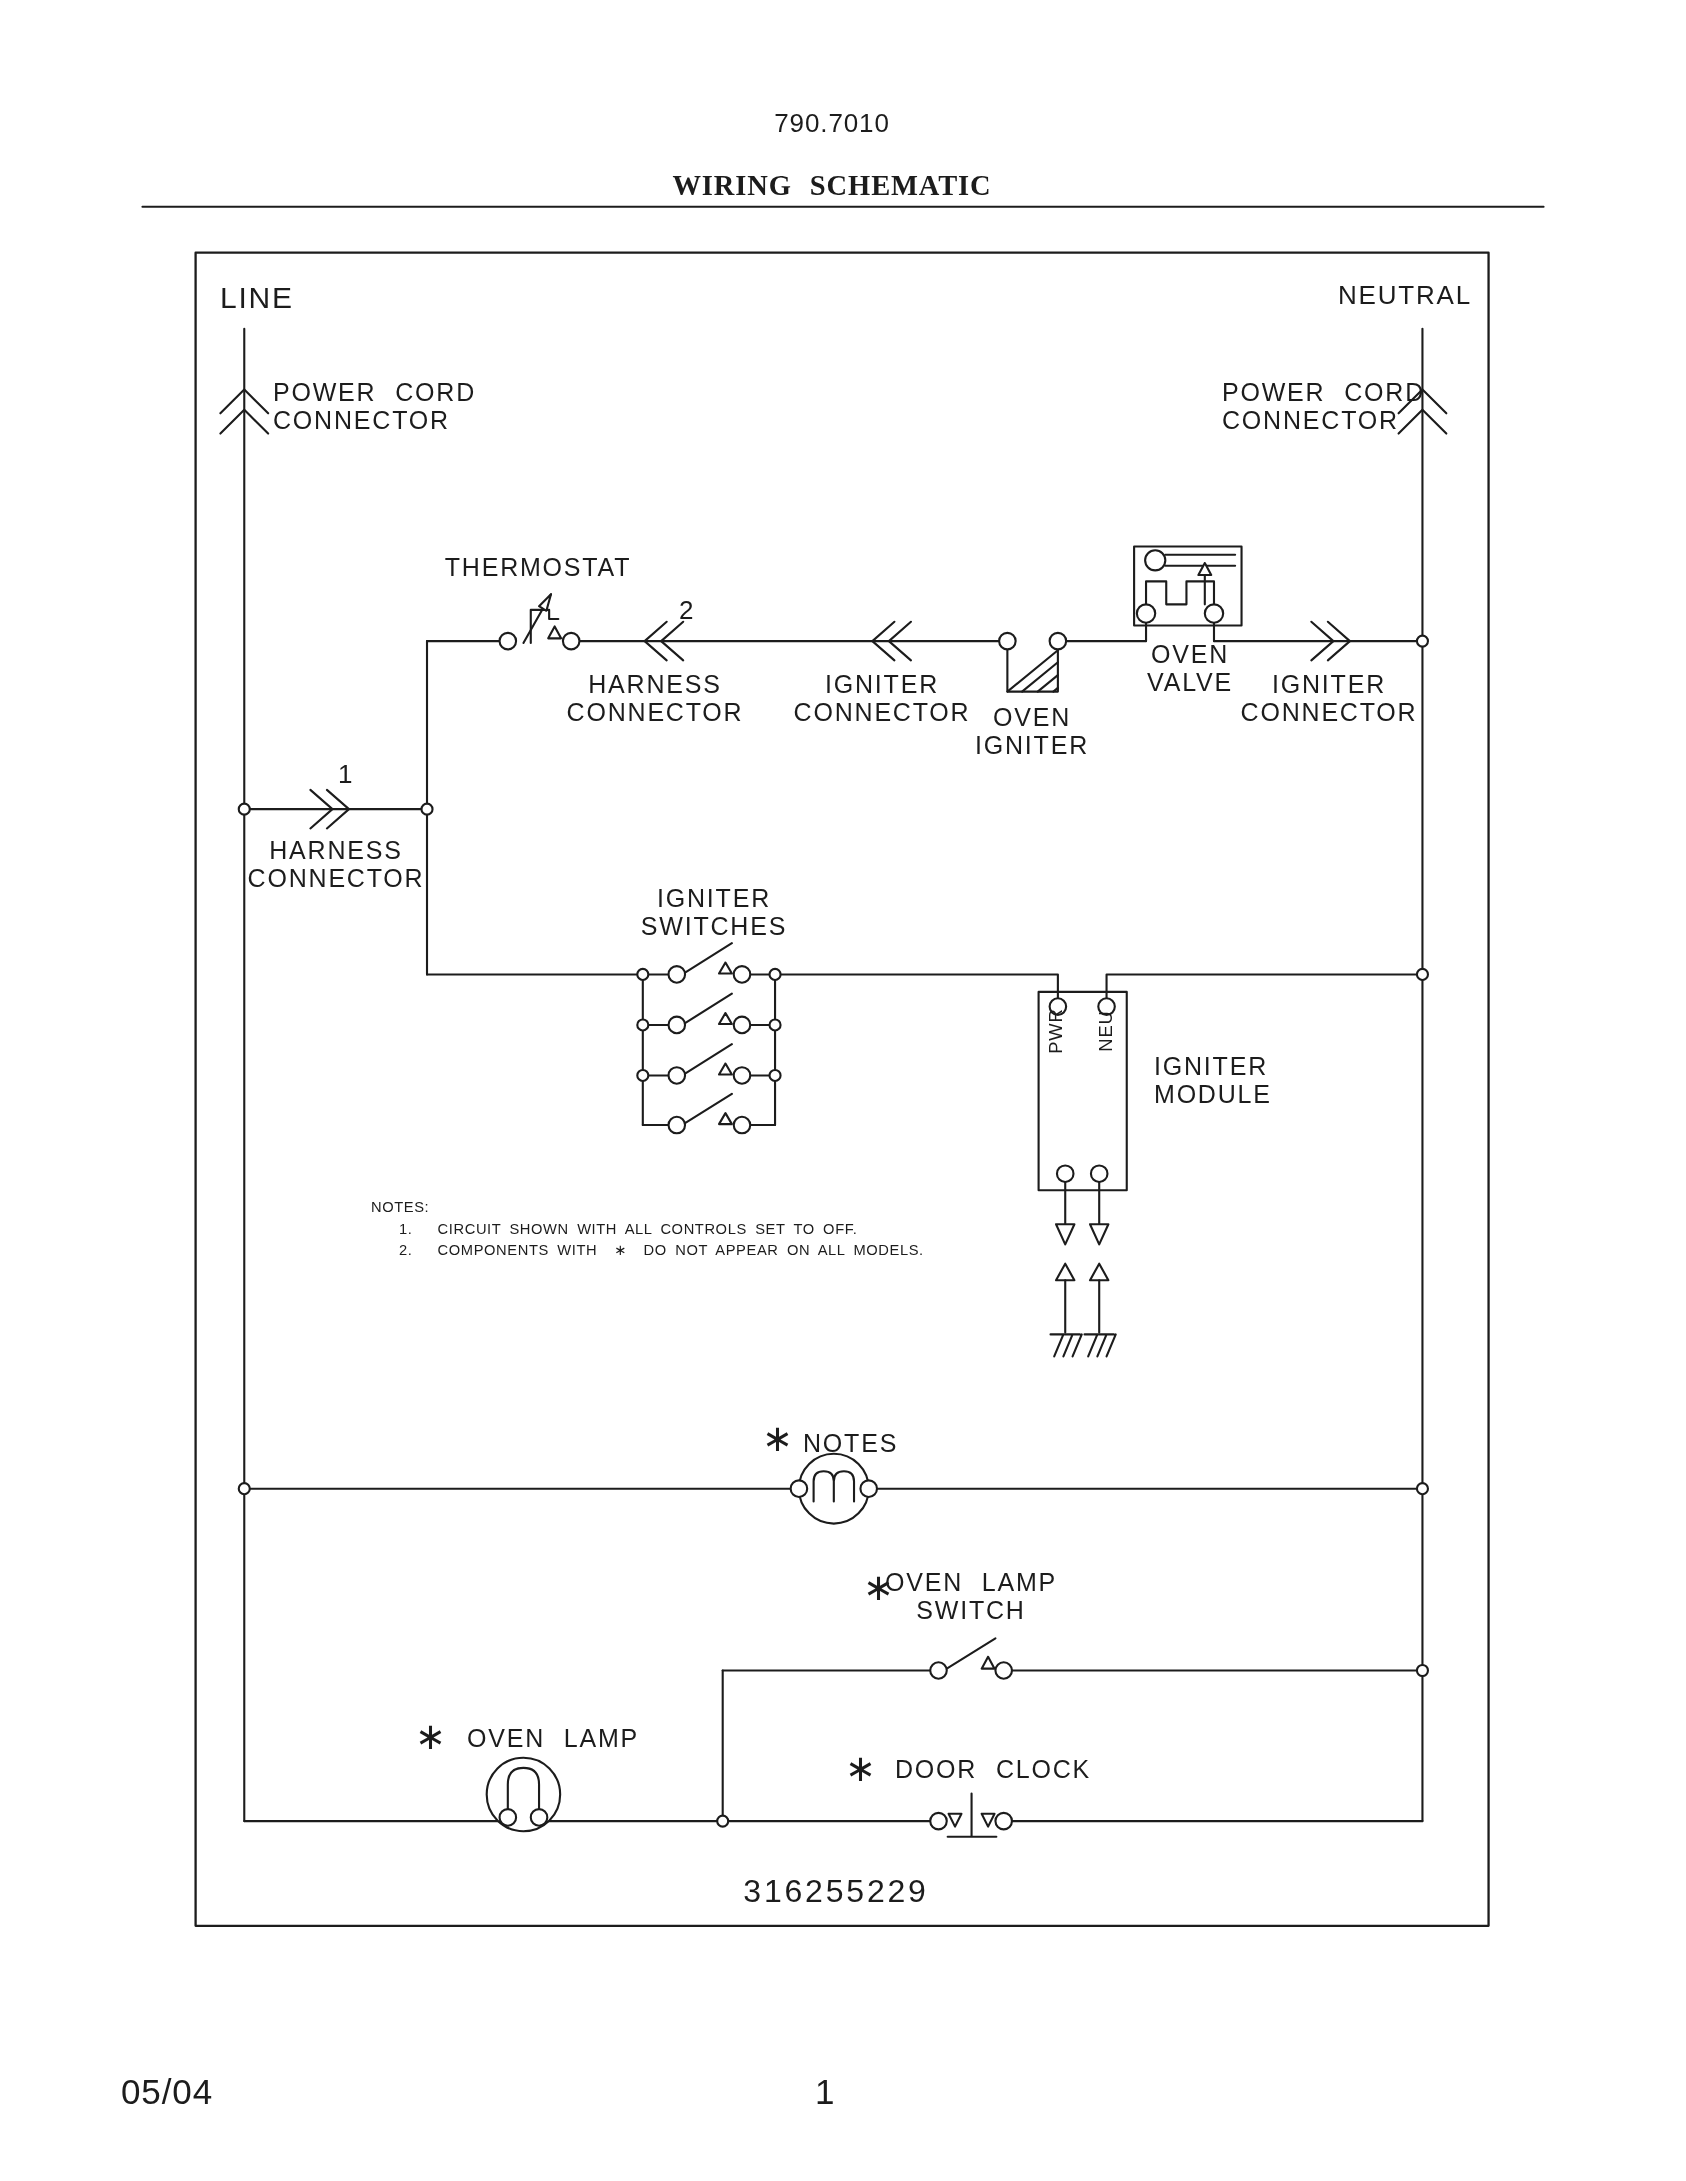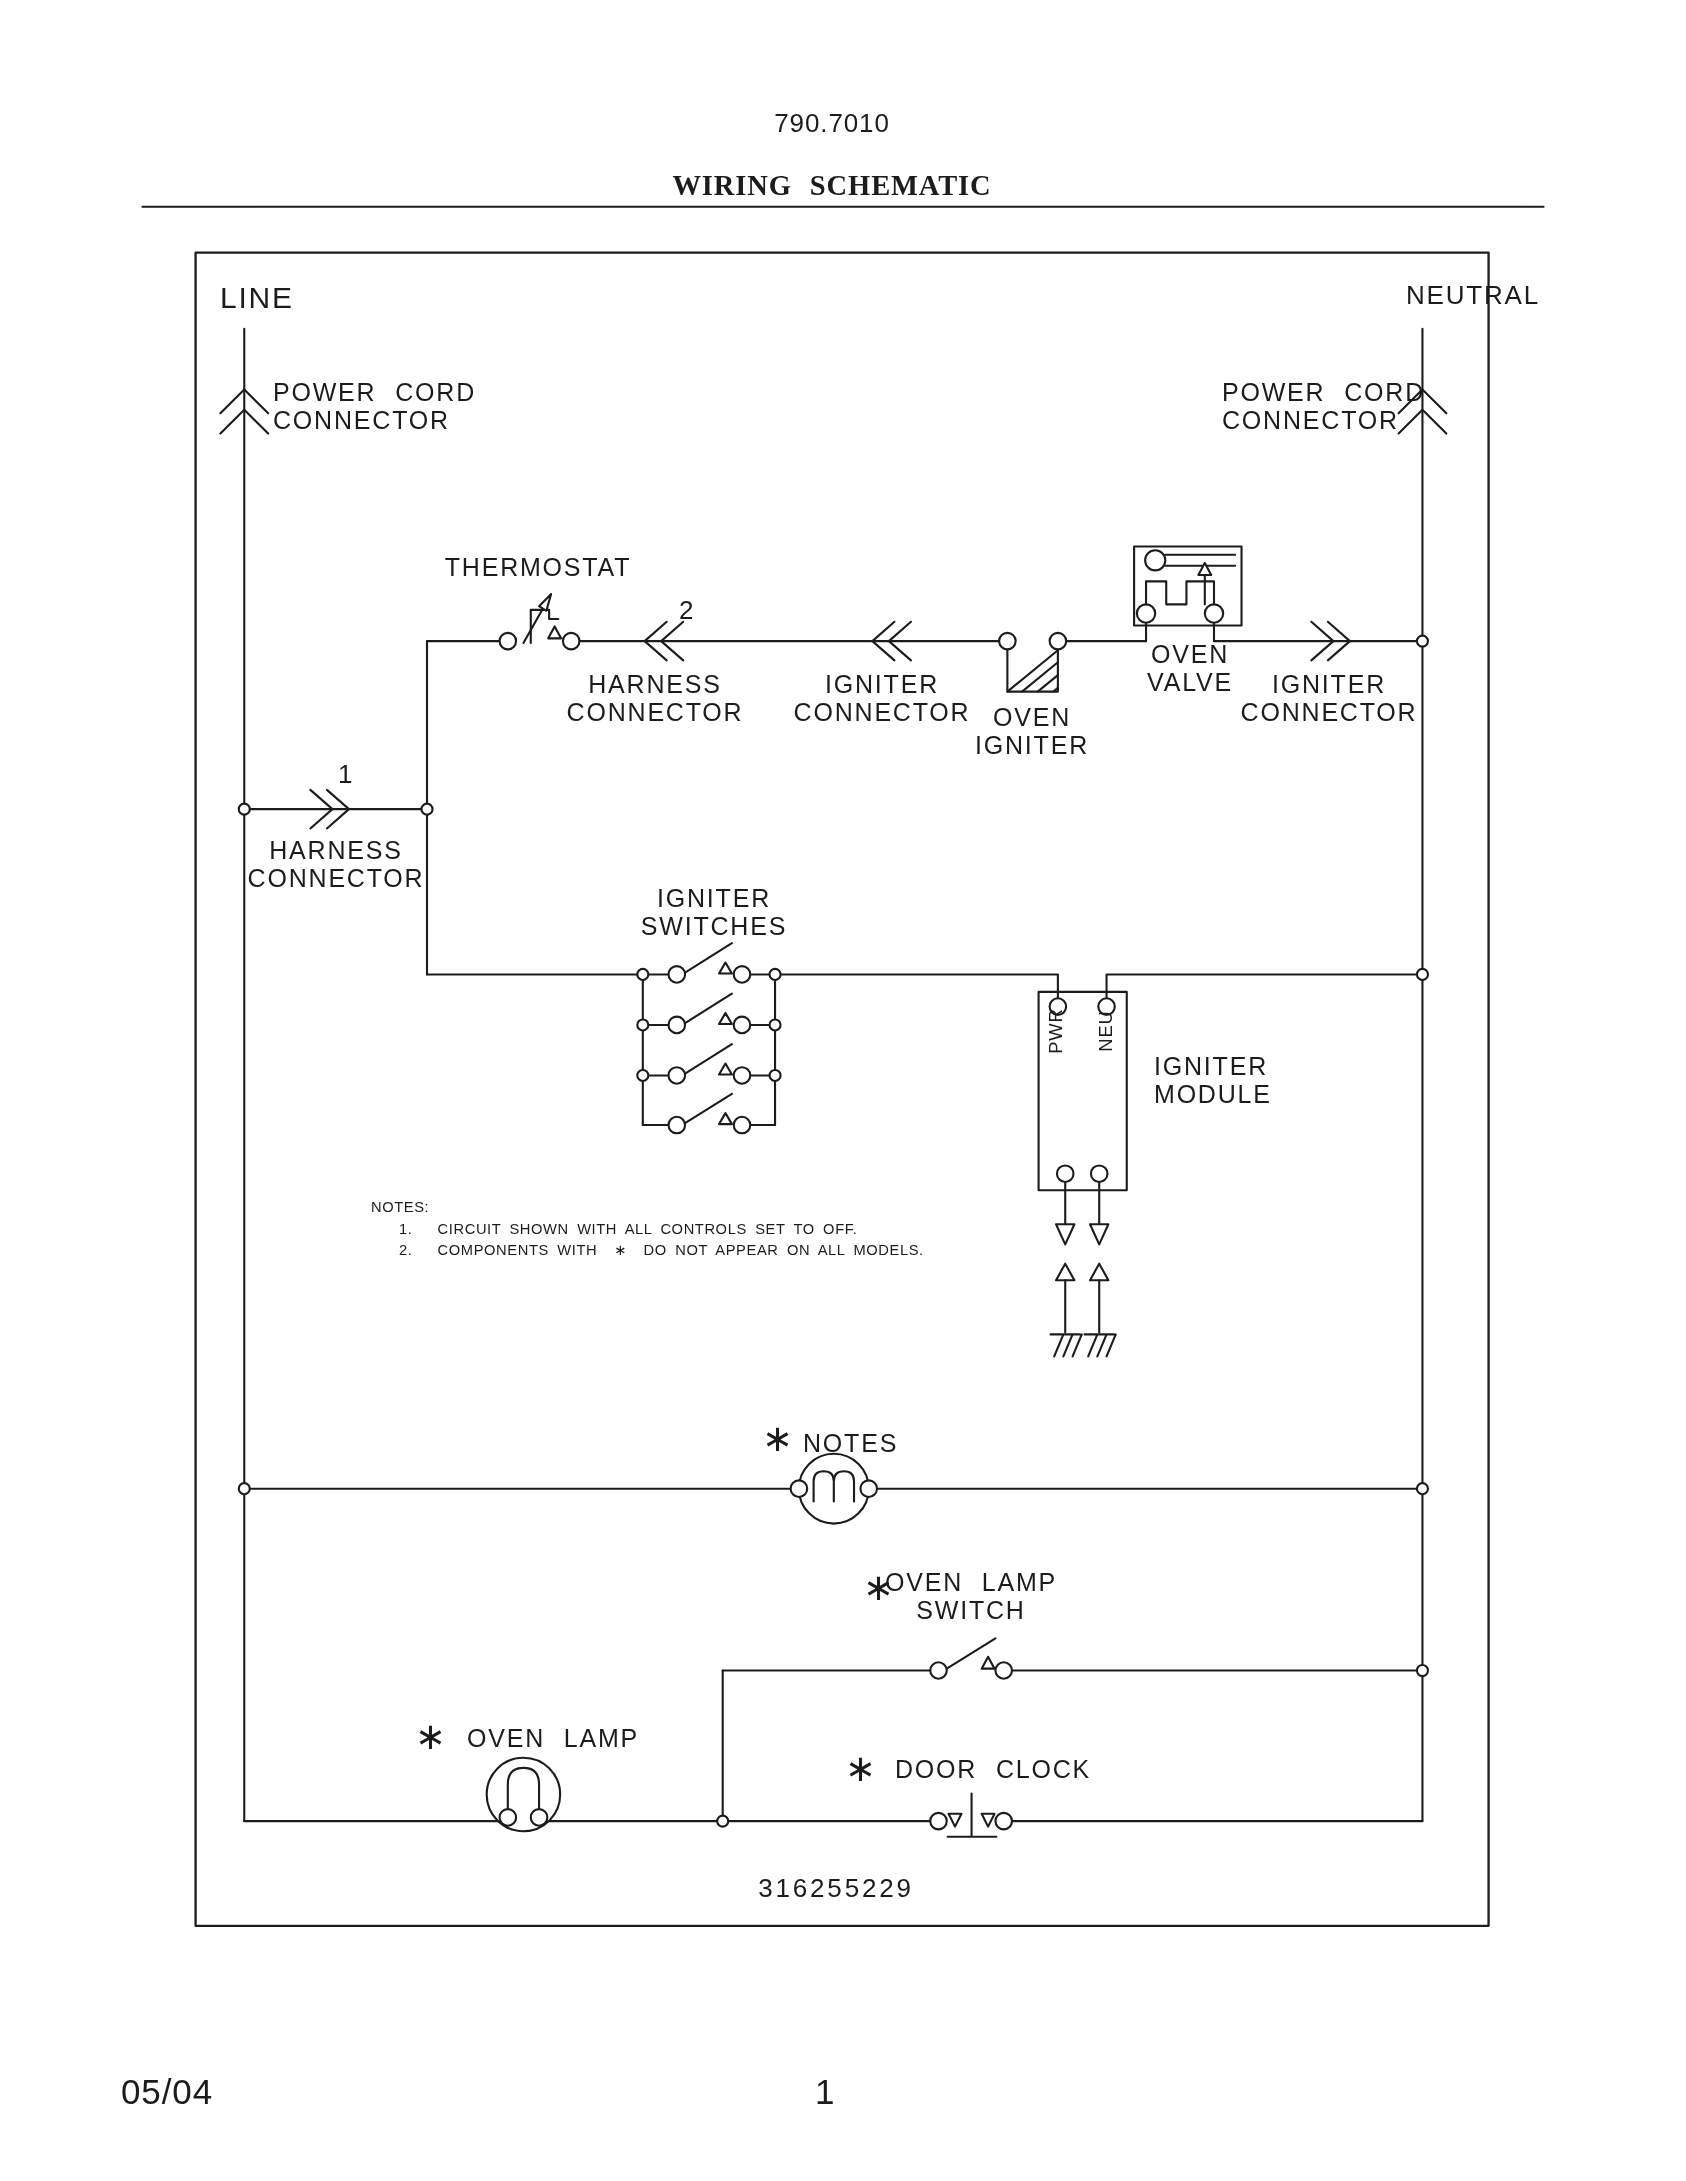--- a/index.html
+++ b/index.html
@@ -17,21 +17,21 @@
   .ctr { transform:translateX(-50%); text-align:center; }
   .hdr-model { font-size:26px; letter-spacing:0.9px; }
   .hdr-title { font-size:28.5px; font-weight:bold; letter-spacing:0.9px;font-family:Liberation Serif, serif; }
   .sm { font-size:14.7px; letter-spacing:0.6px; word-spacing:3.7px; line-height:1.3; }
   .ast { font-size:37px; line-height:1; letter-spacing:0; font-family:"DejaVu Sans",sans-serif; }
   .rot {
     width:64px; height:20px; transform:rotate(-90deg); font-size:18.4px;
     letter-spacing:0.9px; text-align:center; line-height:20px;
   }
   .num { font-size:26px; }
-  .pn { font-size:26px; letter-spacing:2.8px;text-align:right; }
+  .pn { font-size:32px; letter-spacing:2.8px;text-align:right; }
   .ft { font-size:35px; letter-spacing:0.9px; }
 </style>
 </head>
 <body>
 
 <div class="page">
 
   <svg class="diagram" width="1686" height="2182" viewBox="0 0 1836 2376" xmlns="http://www.w3.org/2000/svg">
     <g stroke="#1c1c1c" stroke-width="2.3" fill="none" stroke-linecap="round" stroke-linejoin="round">
 
@@ -191,21 +191,21 @@
         <circle cx="700" cy="1158" r="6"></circle>
           <circle cx="844" cy="1158" r="6"></circle>
       </g>
     </g>
   </svg>
 
   <div class="lbl ctr hdr-model" style="left:832px;top:97px;">790.7010</div>
   <div class="lbl ctr hdr-title" style="left:832px;top:158px;">WIRING SCHEMATIC</div>
 
   <div class="lbl" style="left:220px;top:269px;font-size:30px;">LINE</div>
-  <div class="lbl" style="left:1406px;top:269px;font-size:26px;">NEUTRAL</div>
+  <div class="lbl" style="left:1338px;top:269px;font-size:26px;">NEUTRAL</div>
   <div class="lbl" style="left:273px;top:366px;">POWER CORD
 CONNECTOR</div>
   <div class="lbl" style="left:1222px;top:366px;">POWER CORD
 CONNECTOR</div>
   <div class="lbl ctr" style="left:538px;top:541px;">THERMOSTAT</div>
   <div class="lbl num" style="left:679px;top:584px;">2</div>
   <div class="lbl ctr" style="left:655px;top:658px;">HARNESS
 CONNECTOR</div>
   <div class="lbl ctr" style="left:882px;top:658px;">IGNITER
 CONNECTOR</div>

